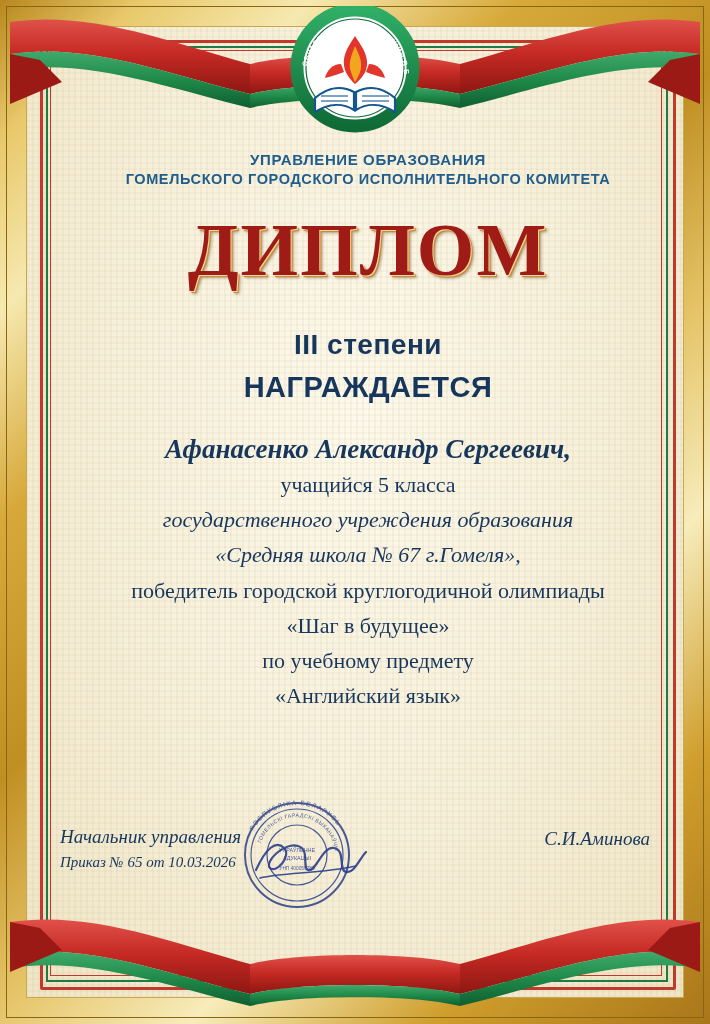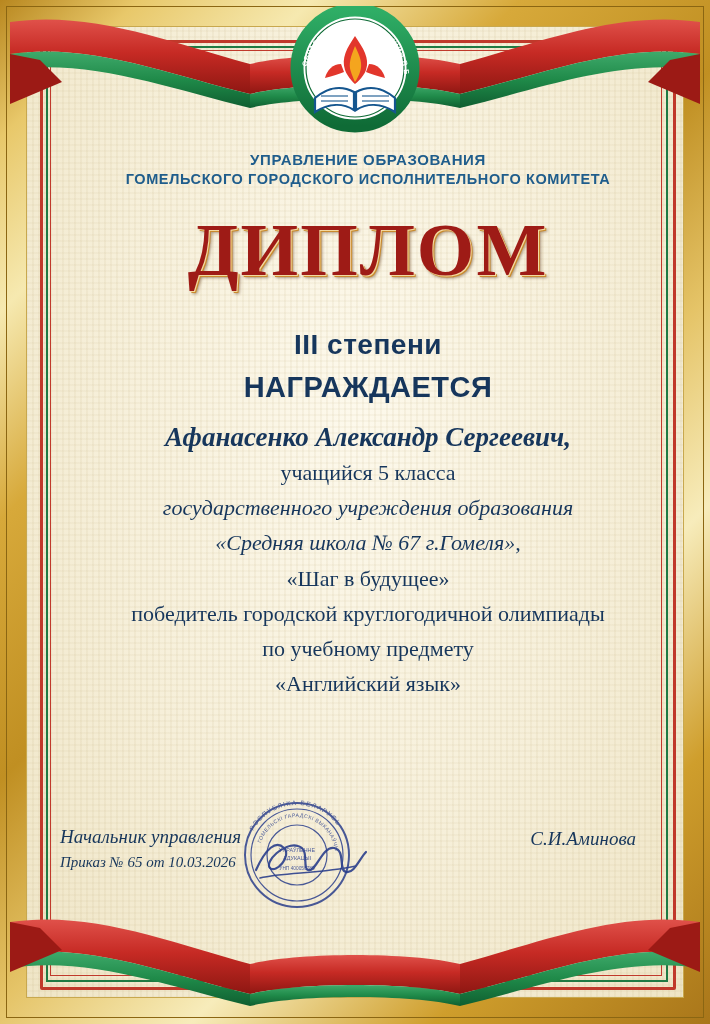--- a/index.html
+++ b/index.html
@@ -134,21 +134,21 @@
   }
   .awarded {
     margin-top: 10px;
     font-family: "Liberation Sans", serif;
     font-weight: bold;
     font-size: 29px;
     color: #16365c;
     letter-spacing: 0.5px;
   }
   .recipient {
-    margin-top: 18px;
+    margin-top: 30px;
     font-family: "Liberation Serif", serif;
     font-style: italic;
     font-weight: bold;
     font-size: 27px;
     color: #16365c;
   }
   .detail {
     font-family: Liberation Serif, serif;
     font-size: 22px;
     color: #16365c;
@@ -179,21 +179,21 @@
   .sig-order {
     font-family: "Liberation Serif", serif;
     font-style: italic;
     font-size: 15px;
     color: #16365c;
     margin-top: 6px;
     white-space: nowrap;
   }
   .sig-right {
     position: absolute;
-    right: 18px; top: 2px;
+    right: 4px; top: 2px;
     font-family: "Liberation Serif", serif;
     font-style: italic;
     font-size: 19px;
     color: #16365c;
     white-space: nowrap;
     margin-left: 14px;
   }
   .stamp {
     position: absolute;
     left: 232px;
@@ -289,22 +289,22 @@
 
     <div class="title">ДИПЛОМ</div>
 
     <div class="degree">III степени</div>
     <div class="awarded">НАГРАЖДАЕТСЯ</div>
     <div class="recipient">Афанасенко Александр Сергеевич,</div>
 
     <div class="detail">учащийся 5 класса</div>
     <div class="detail italic">государственного учреждения образования</div>
     <div class="detail italic">«Средняя школа № 67 г.Гомеля»,</div>
+    <div class="detail">победитель городской круглогодичной олимпиады</div>
     <div class="detail">«Шаг в будущее»</div>
-    <div class="detail">победитель городской круглогодичной олимпиады</div>
     <div class="detail">по учебному предмету</div>
     <div class="detail">«Английский язык»</div>
   </div>
 
   <div class="sig-row">
     <div class="sig-left">
       <div class="sig-title">Начальник  управления</div>
       <div class="sig-order">Приказ № 65  от 10.03.2026</div>
     </div>
     <div class="sig-right">С.И.Аминова</div>

